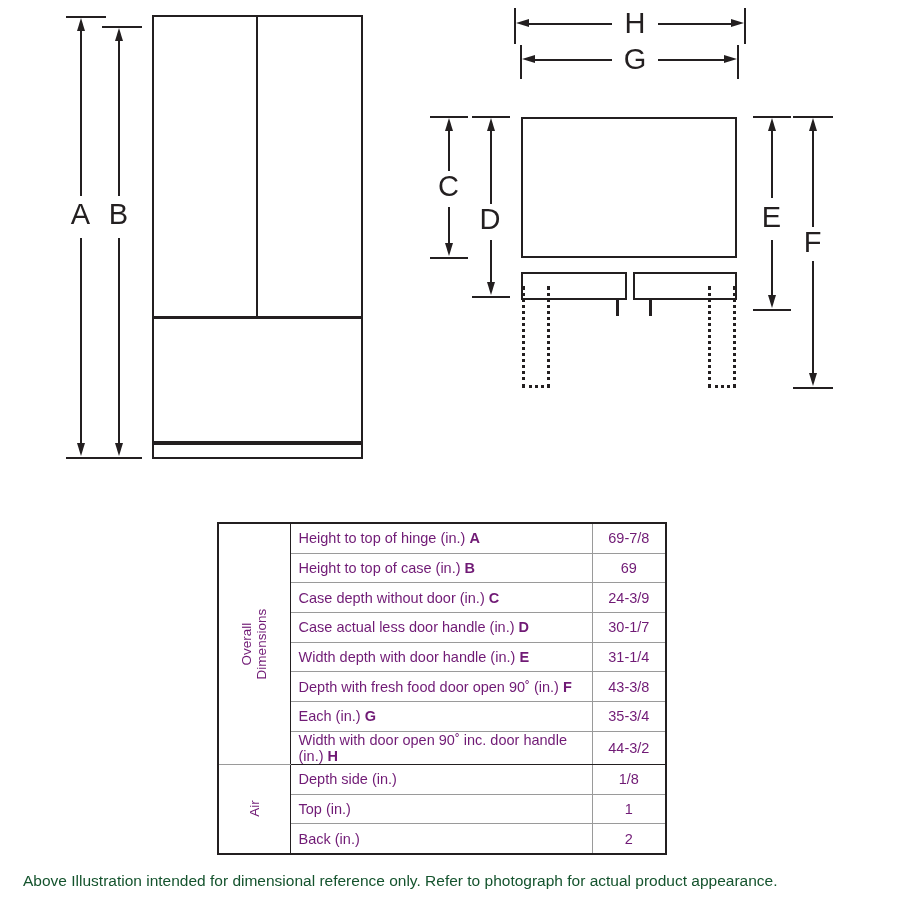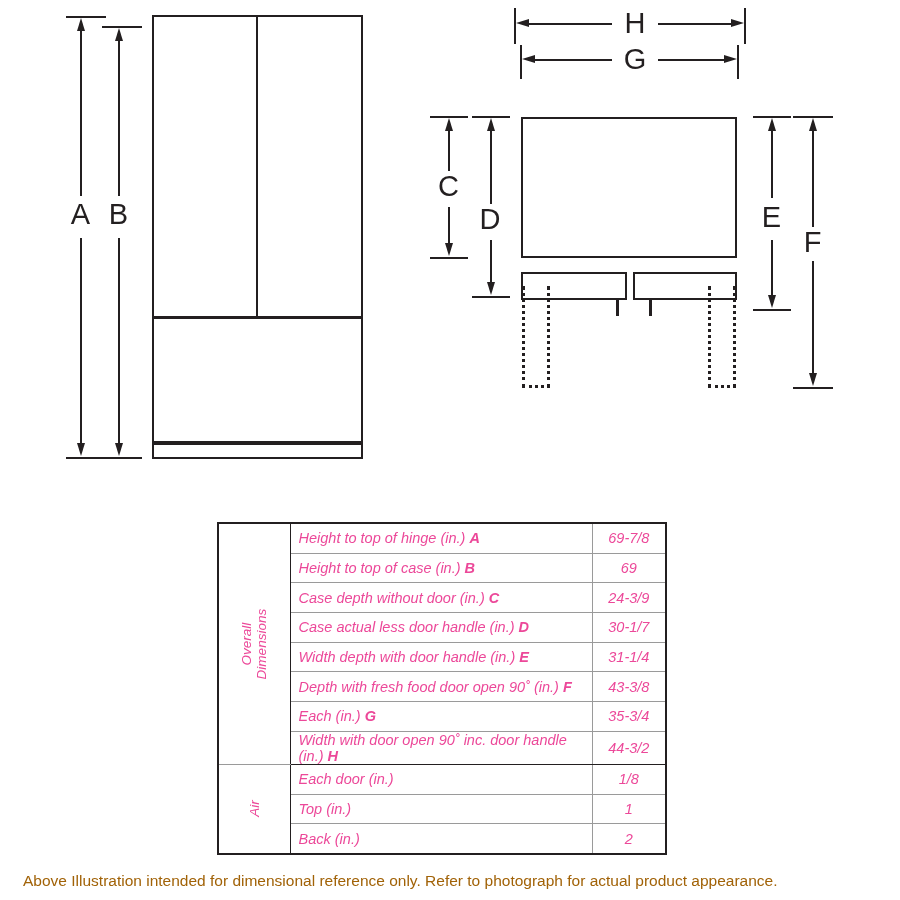--- a/index.html
+++ b/index.html
@@ -32,35 +32,35 @@
   .arrow-right{border-top:4.5px solid transparent;border-bottom:4.5px solid transparent;border-left:13px solid #231f20;}
 
   
   .dimlabel{position:absolute;font-size:29px;line-height:1;color:#231f20;
             text-align:center;background:#fff;font-family:"Liberation Sans",sans-serif;}
 
   
   .spectable{position:absolute;left:217px;top:522px;width:450px;
              border:2px solid #231f20;box-sizing:border-box;
              border-collapse:collapse;background:#fff;}
-  .spectable td{border:1px solid #9a9a9a;font-size:14.5px;color:#ec4899;
+  .spectable td{border:1px solid #9a9a9a;font-size:14.5px;color:#701a75;
                 padding:0 0 0 8px;height:28.7px;vertical-align:middle;
-                font-family:"Liberation Sans",sans-serif;font-style:italic;}
+                font-family:"Liberation Sans",sans-serif;}
   .spectable td.grouphdr{width:37px;padding:0;text-align:center;
                          border-left:2px solid #231f20;border-right:1px solid #231f20;}
   .spectable td.desc{width:330px;}
   .spectable td.val{width:80px;text-align:center;padding:0;
                     border-left:1px solid #6f6f6f;border-right:2px solid #231f20;}
   .spectable tr.groupend td{border-bottom:1.6px solid #231f20;}
   .rot{display:block;transform:rotate(-90deg);white-space:nowrap;
        font-size:13.5px;line-height:1.12;text-align:center;}
   .desc b{font-weight:bold;}
 
   .caption{position:absolute;left:23px;top:872px;width:860px;
-           font-size:15.5px;color:#a16207;white-space:nowrap;
+           font-size:15.5px;color:#14532d;white-space:nowrap;
            font-family:"Liberation Sans",sans-serif;}
 </style>
 </head>
 <body>
 
 <div class="stage">
 
   <div>
 
     <div class="solidbox" style="left:152px;top:15px;width:211px;height:303px;"></div>
@@ -210,21 +210,21 @@
       <tr class="groupend">
         <td class="desc"><span>Width with door open 90˚ inc. door handle (in.)</span>
            <b>H</b></td>
         <td class="val">44-3/2</td>
       </tr>
 
       <tr>
         <td class="grouphdr" rowspan="3">
           <span class="rot">Air</span>
         </td>
-        <td class="desc">Each door (in.)</td>
+        <td class="desc">Depth side (in.)</td>
         <td class="val">1/8</td>
       </tr>
       <tr>
         <td class="desc">Top (in.)</td>
         <td class="val">1</td>
       </tr>
       <tr>
         <td class="desc">Back (in.)</td>
         <td class="val">2</td>
       </tr>

